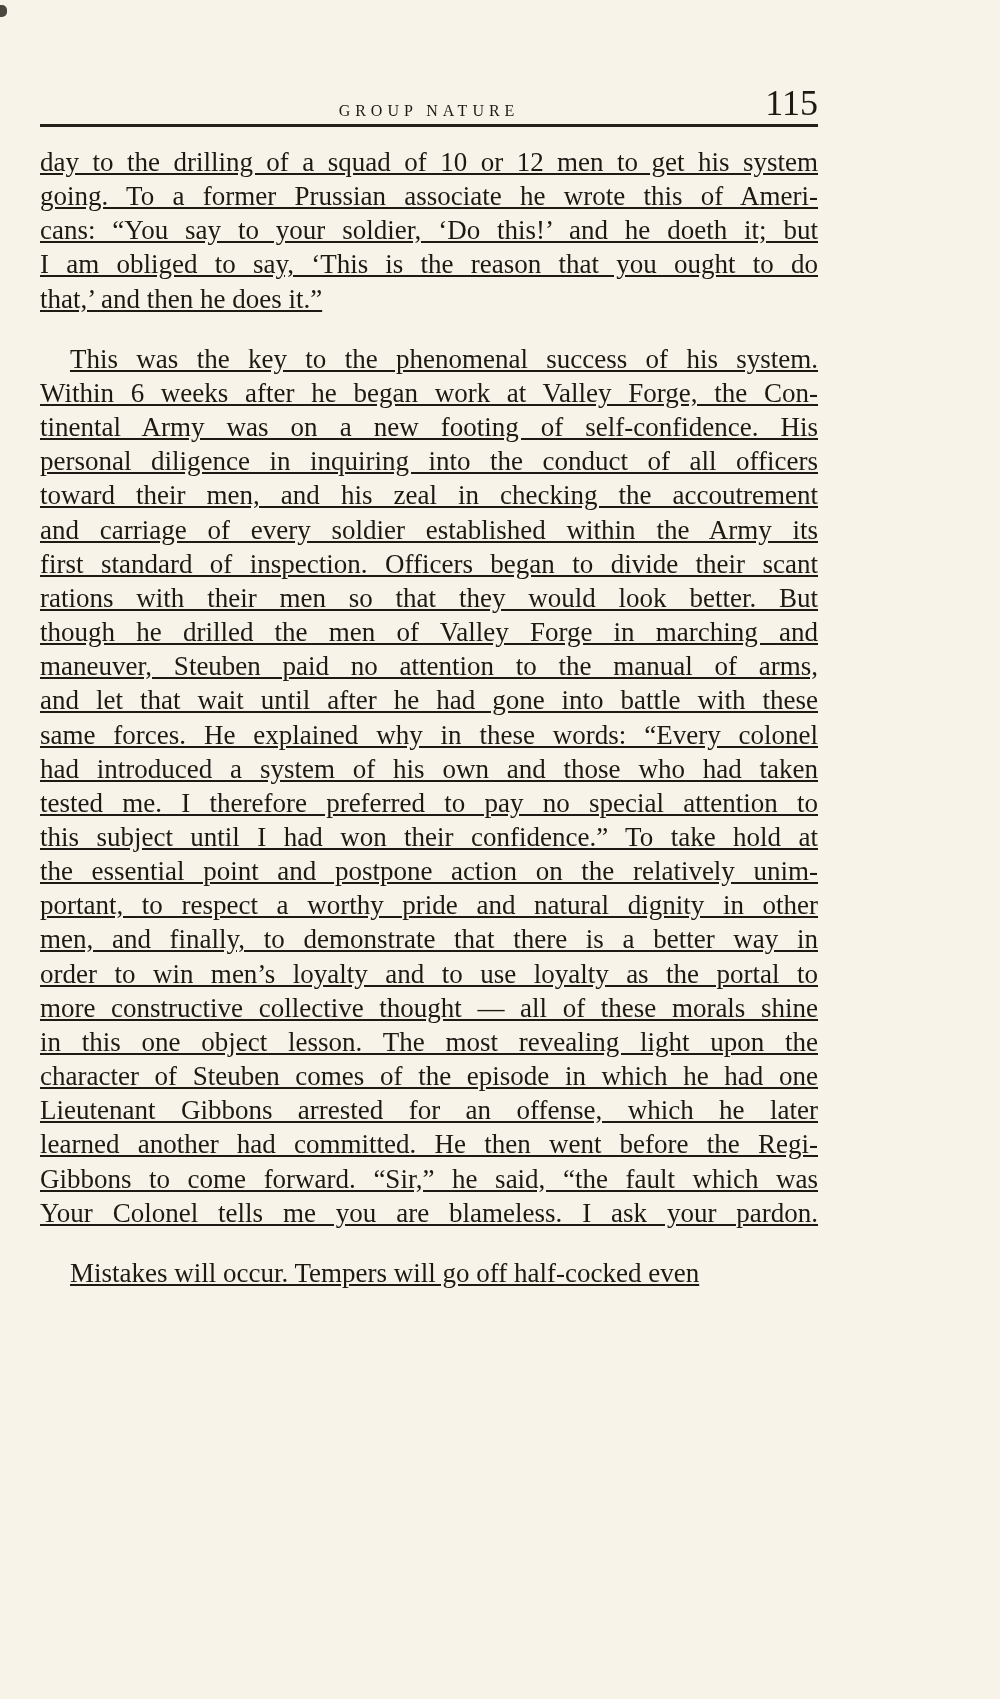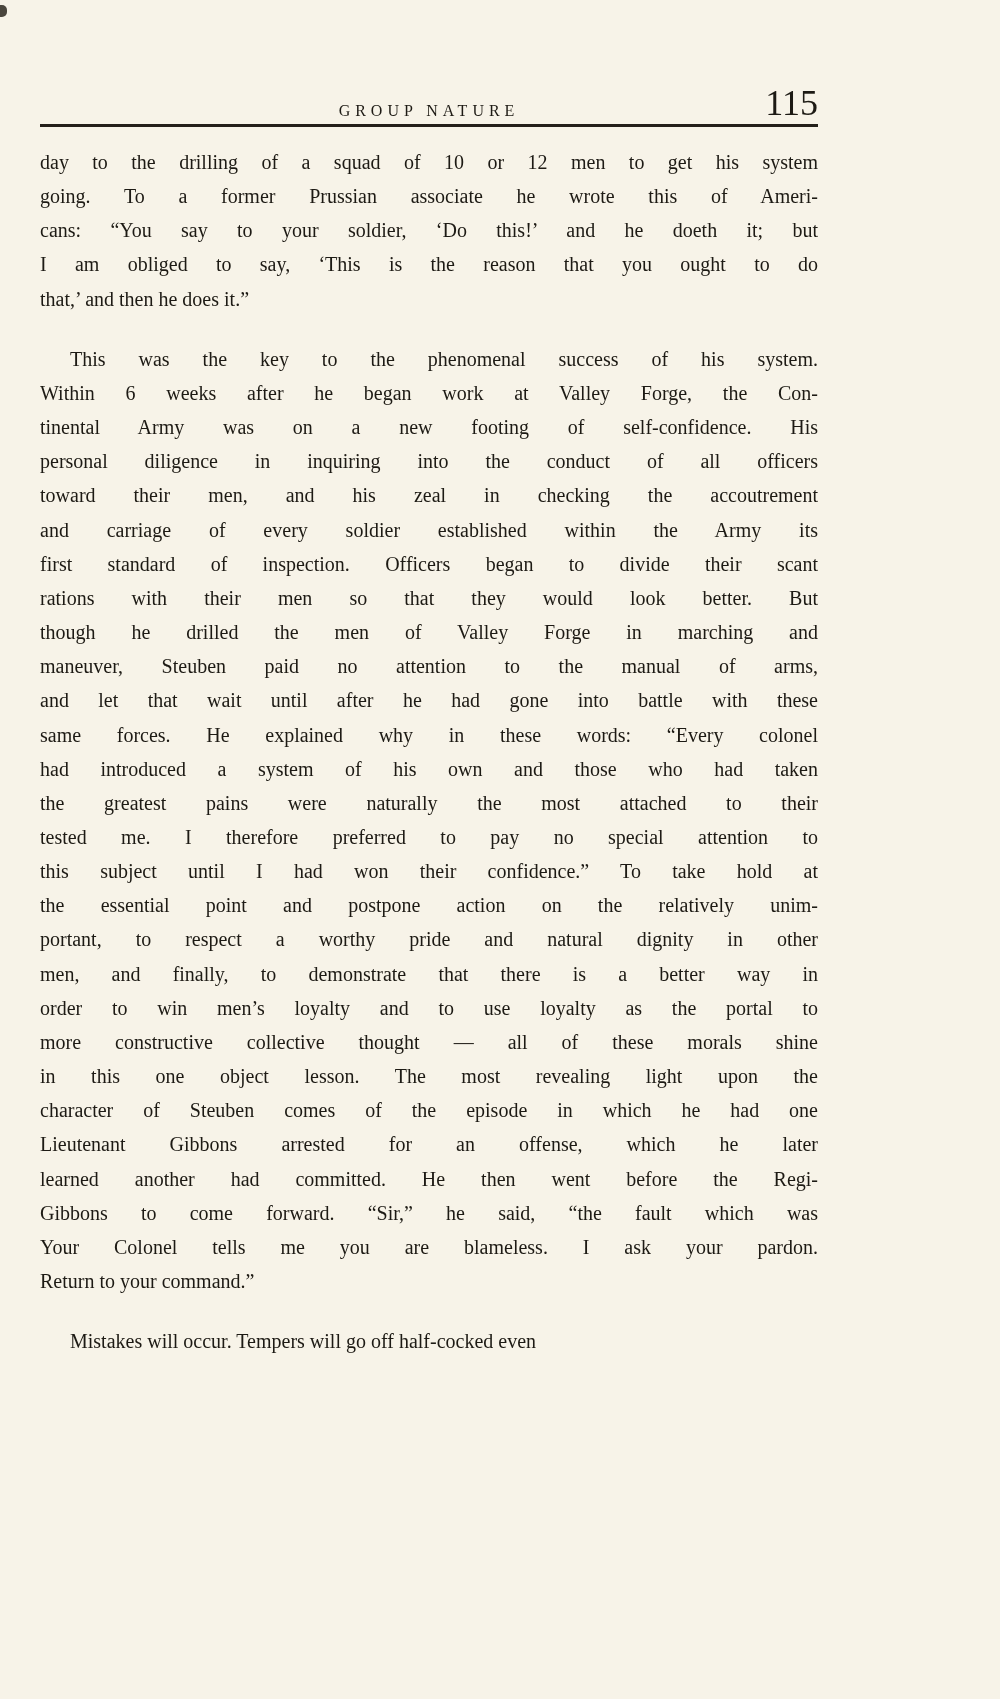--- a/index.html
+++ b/index.html
@@ -63,25 +63,26 @@
     background: #24201a;
   }
   .page-body {
     position: absolute;
     left: 40px;
     top: 145px;
     width: 778px;
   }
   .paragraph { width: 100%; }
   .line {
-    font-size: 20px;
+    font-size: 27px;
     line-height: 34.15px;
     text-align: justify;
     text-align-last: justify;
     white-space: normal;
+    text-decoration: underline;
   }
   .line.last {
     text-align-last: auto;
   }
   .line.first-indent {
     text-indent: 30px;
     margin-top: 26px;
   }
 </style>
 </head>
@@ -112,33 +113,31 @@
         <div class="line">personal diligence in inquiring into the conduct of all officers</div>
         <div class="line">toward their men, and his zeal in checking the accoutrement</div>
         <div class="line">and carriage of every soldier established within the Army its</div>
         <div class="line">first standard of inspection. Officers began to divide their scant</div>
         <div class="line">rations with their men so that they would look better. But</div>
         <div class="line">though he drilled the men of Valley Forge in marching and</div>
         <div class="line">maneuver, Steuben paid no attention to the manual of arms,</div>
         <div class="line">and let that wait until after he had gone into battle with these</div>
         <div class="line">same forces. He explained why in these words: “Every colonel</div>
         <div class="line">had introduced a system of his own and those who had taken</div>
-        <div class="line">the greatest pains were naturally the most attached to their</div>
         <div class="line">tested me. I therefore preferred to pay no special attention to</div>
         <div class="line">this subject until I had won their confidence.” To take hold at</div>
         <div class="line">the essential point and postpone action on the relatively unim-</div>
         <div class="line">portant, to respect a worthy pride and natural dignity in other</div>
         <div class="line">men, and finally, to demonstrate that there is a better way in</div>
         <div class="line">order to win men’s loyalty and to use loyalty as the portal to</div>
         <div class="line">more constructive collective thought — all of these morals shine</div>
         <div class="line">in this one object lesson. The most revealing light upon the</div>
         <div class="line">character of Steuben comes of the episode in which he had one</div>
         <div class="line">Lieutenant Gibbons arrested for an offense, which he later</div>
         <div class="line">learned another had committed. He then went before the Regi-</div>
         <div class="line">Gibbons to come forward. “Sir,” he said, “the fault which was</div>
         <div class="line">Your Colonel tells me you are blameless. I ask your pardon.</div>
-        <div class="line last">Return to your command.”</div>
       </div>
       <div class="paragraph">
         <div class="line last first-indent">Mistakes will occur. Tempers will go off half-cocked even</div>
       </div>
     </main>
 </div>
 
 </body></html>

